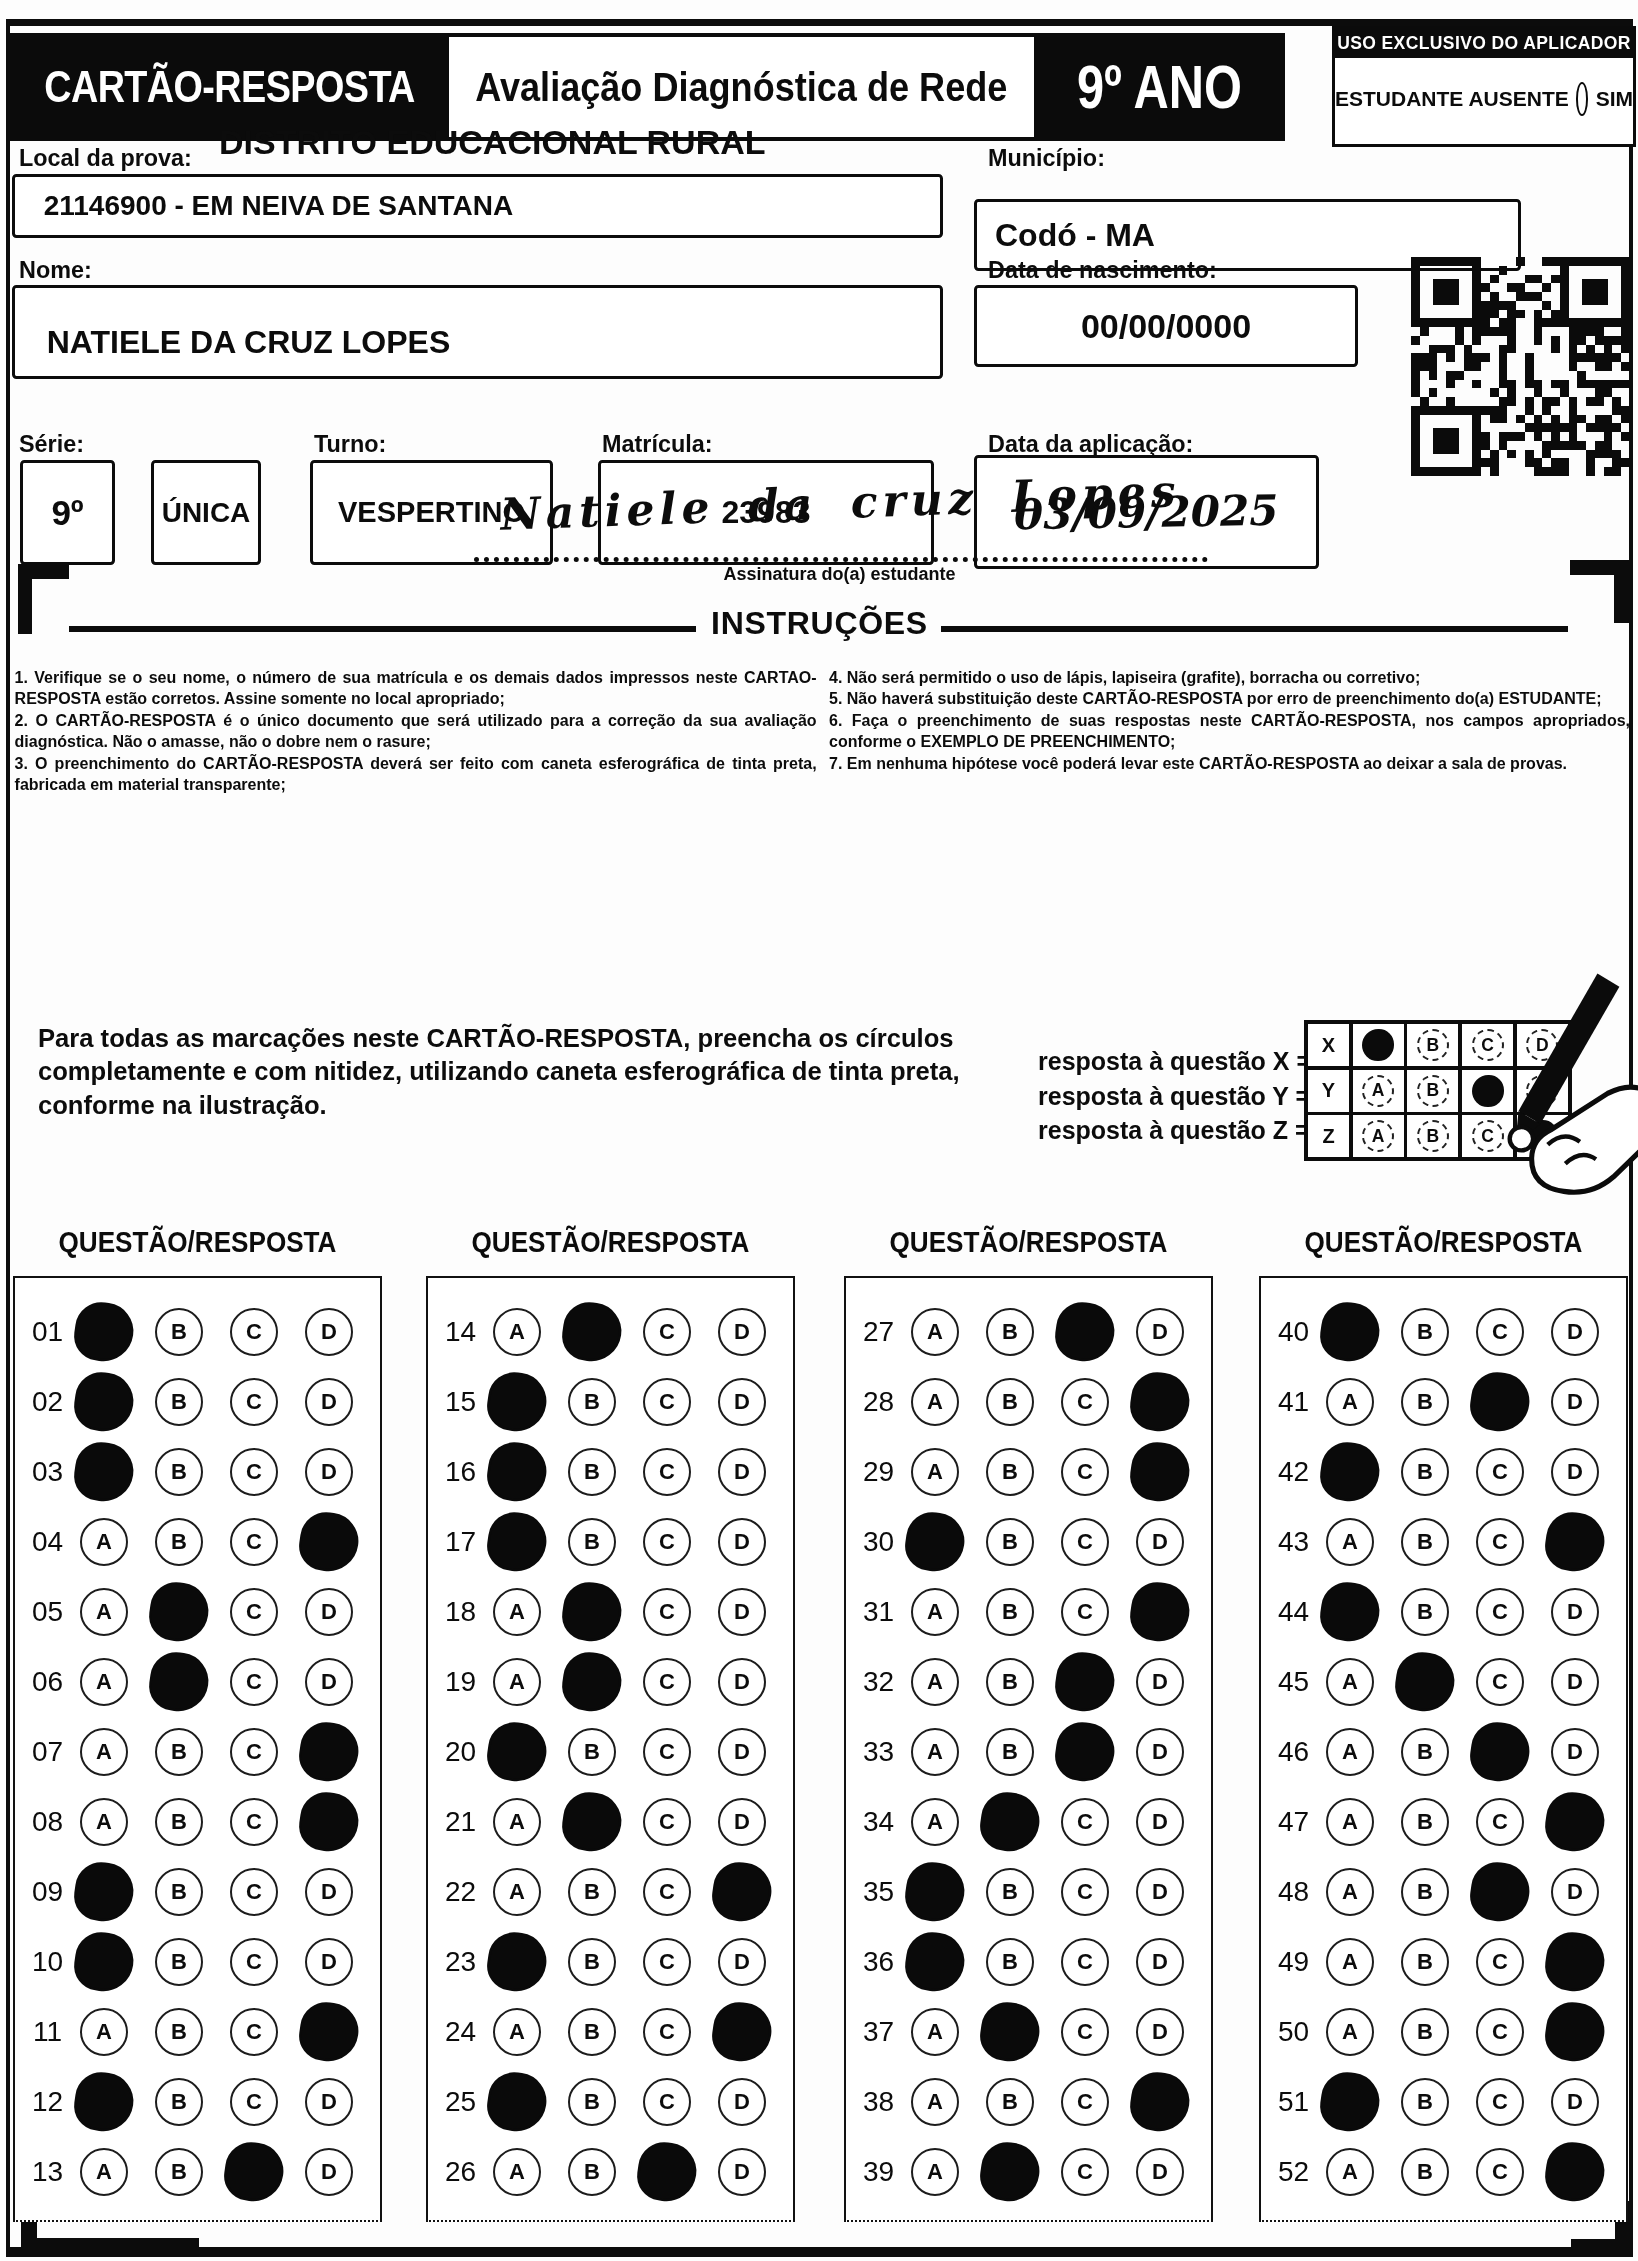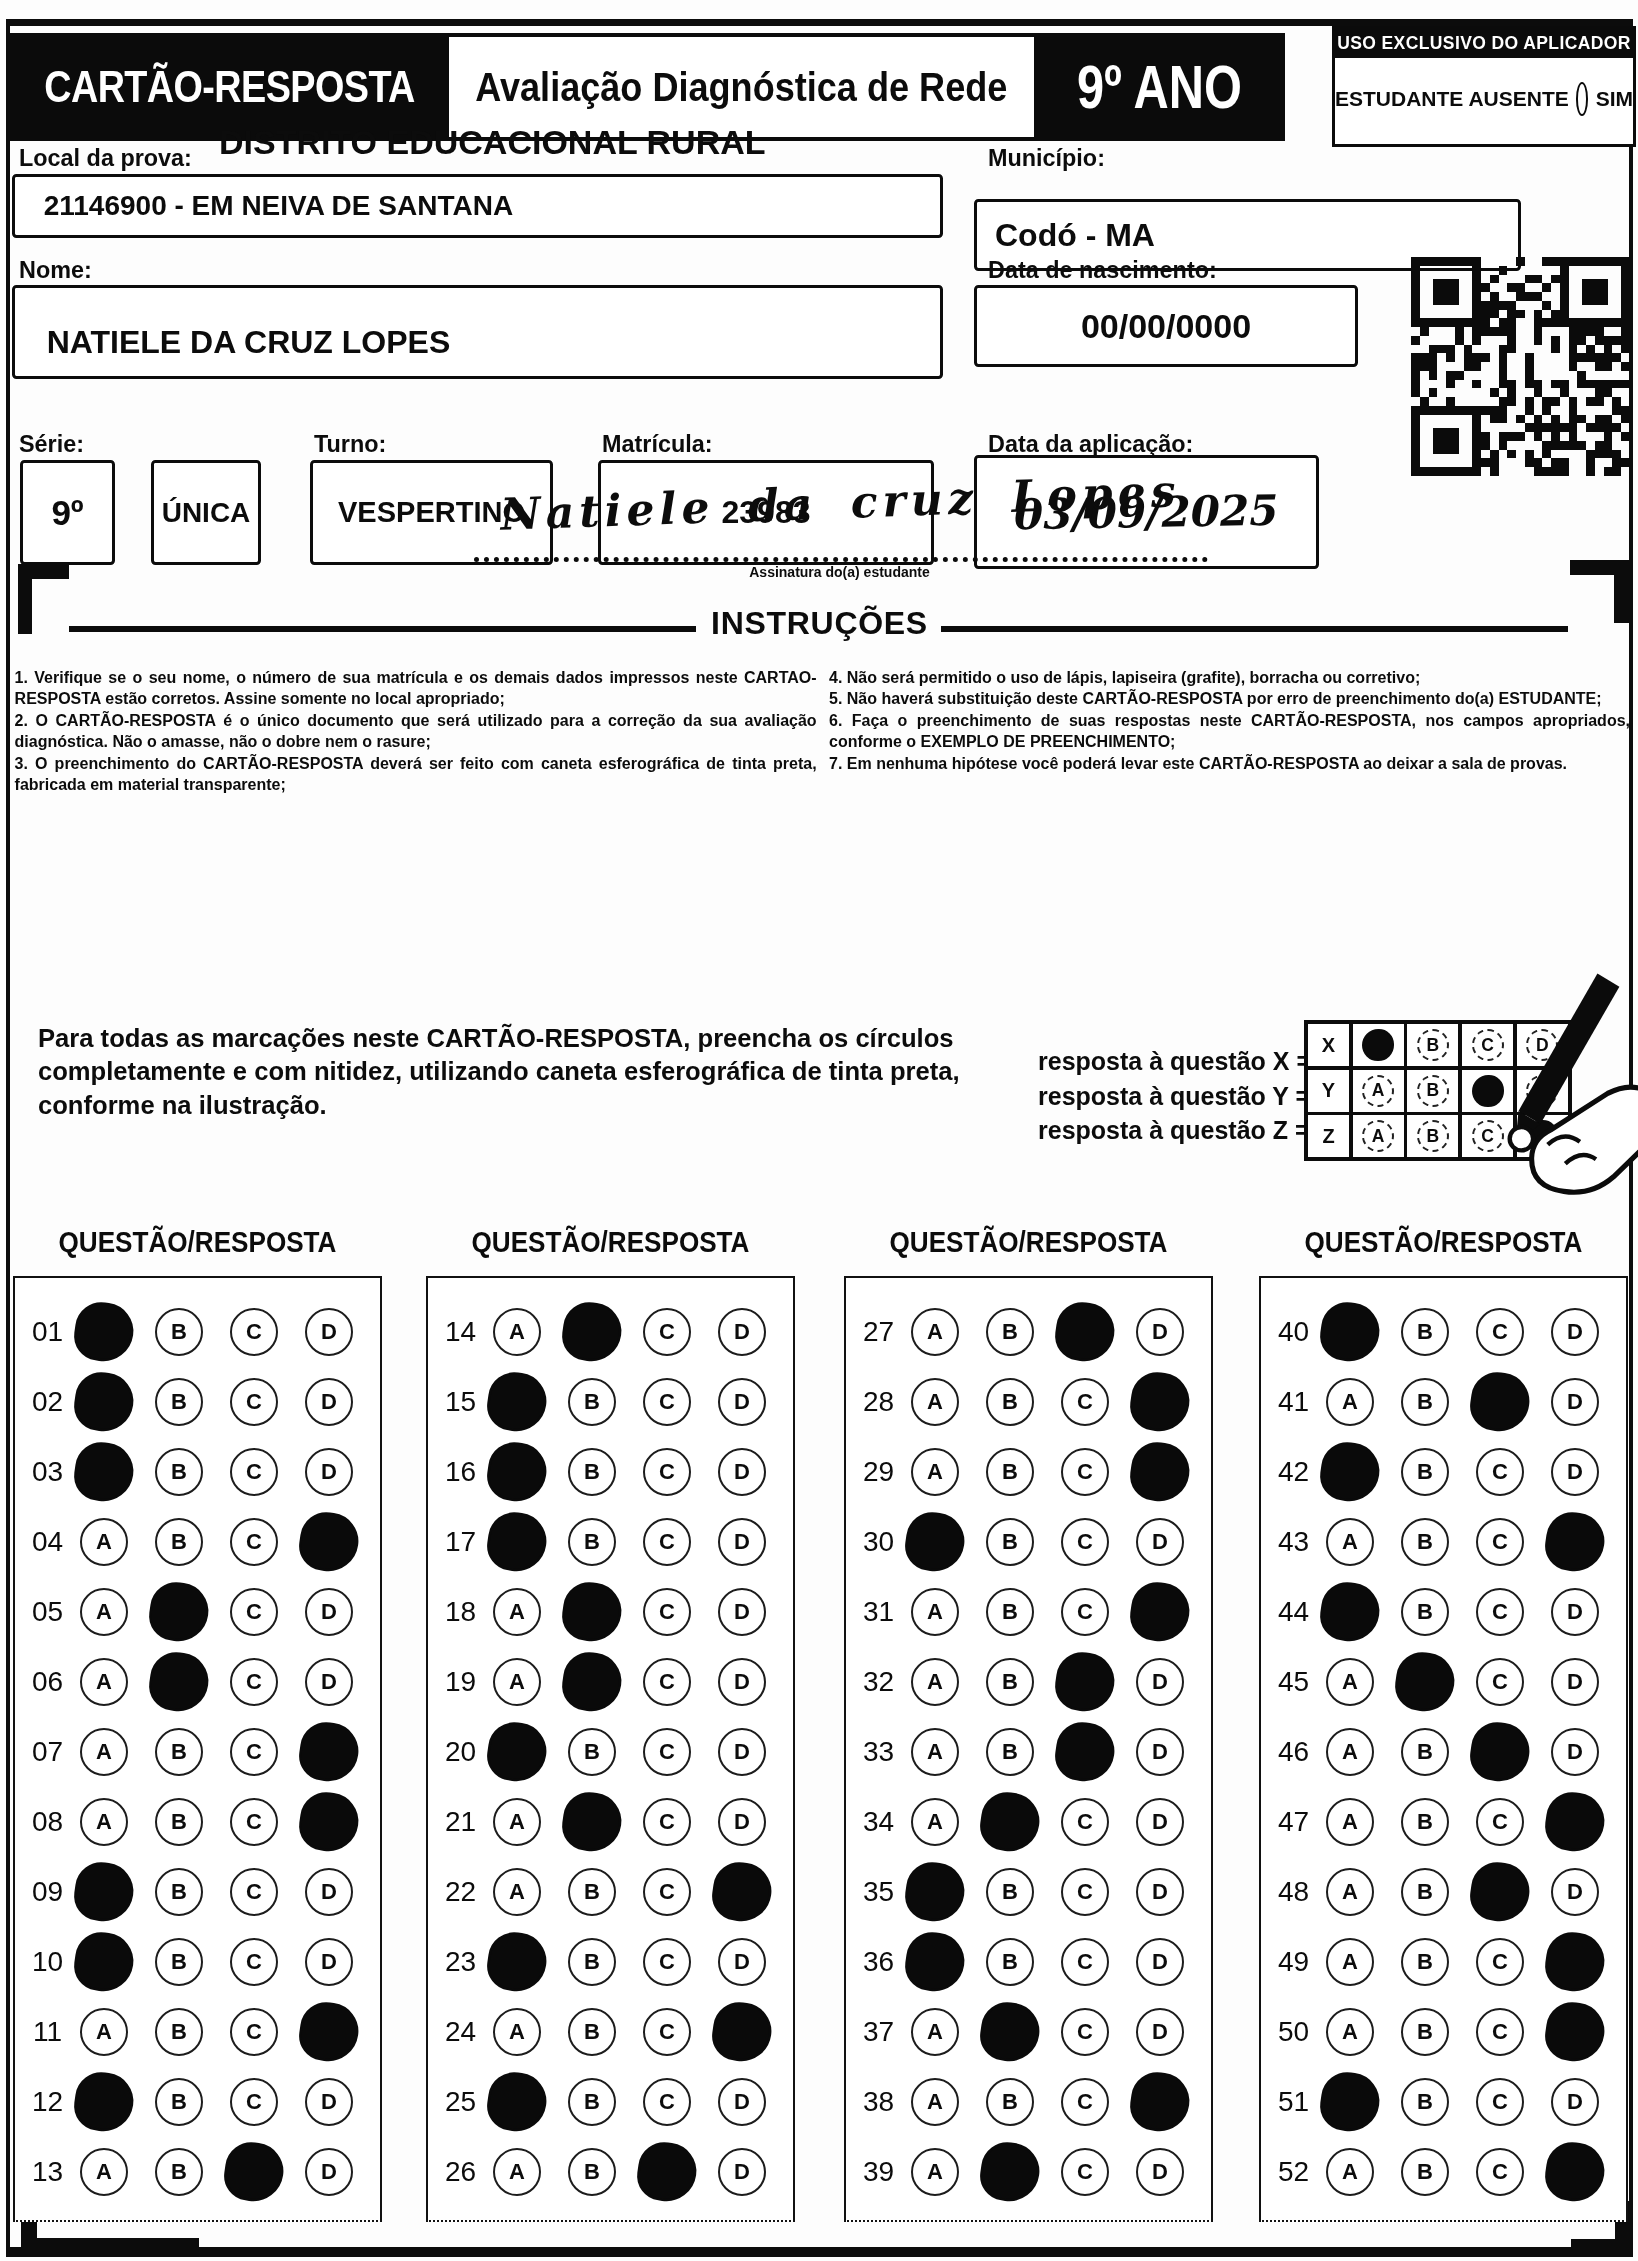--- a/index.html
+++ b/index.html
@@ -18,21 +18,21 @@
   
   .lbl{position:absolute;font-weight:bold;font-size:23.4px;white-space:nowrap;}
   .box{position:absolute;border:3.7px solid #0c0c0c;border-radius:4.4px;background:#fff;display:flex;align-items:center;box-sizing:border-box;}
   .val{font-weight:bold;font-size:31px;white-space:nowrap;}
   .district{position:absolute;left:219px;top:123px;width:512px;text-align:center;font-weight:bold;font-size:34px;white-space:nowrap;}
   .hand{font-family:"DejaVu Serif",serif;font-style:italic;font-weight:bold;}
   .qr{position:absolute;left:1411px;top:257px;width:219px;height:219px;}
   
   .sig-script{position:absolute;left:468px;top:477px;width:745px;text-align:center;font-size:44px;letter-spacing:5.1px;word-spacing:13px;transform:rotate(-2deg);white-space:nowrap;}
   .sig-line{position:absolute;left:474px;top:512px;width:734px;height:45px;border-bottom:5.8px dotted #0c0c0c;}
-  .sig-label{position:absolute;left:686px;top:564px;width:307px;text-align:center;font-weight:bold;font-size:14px;white-space:nowrap;}
+  .sig-label{position:absolute;left:686px;top:564px;width:307px;text-align:center;font-weight:bold;font-size:18px;white-space:nowrap;}
   
   .mark{position:absolute;background:#0c0c0c;}
   
   .inst-title{position:absolute;left:0;top:605px;width:1639px;text-align:center;font-weight:bold;font-size:32px;letter-spacing:0.7px;}
   .inst-line{position:absolute;top:626px;height:5.8px;background:#0c0c0c;}
   .inst-col{position:absolute;top:667px;font-weight:bold;font-size:16px;line-height:1.34;text-align:justify;}
   .inst-col p{margin:0;}
   
   .example-text{position:absolute;left:38px;top:1022px;width:928px;font-weight:bold;font-size:25.6px;line-height:1.3;}
   .legend{position:absolute;left:1038px;top:1044px;font-weight:bold;font-size:25px;line-height:1.38;white-space:nowrap;}

